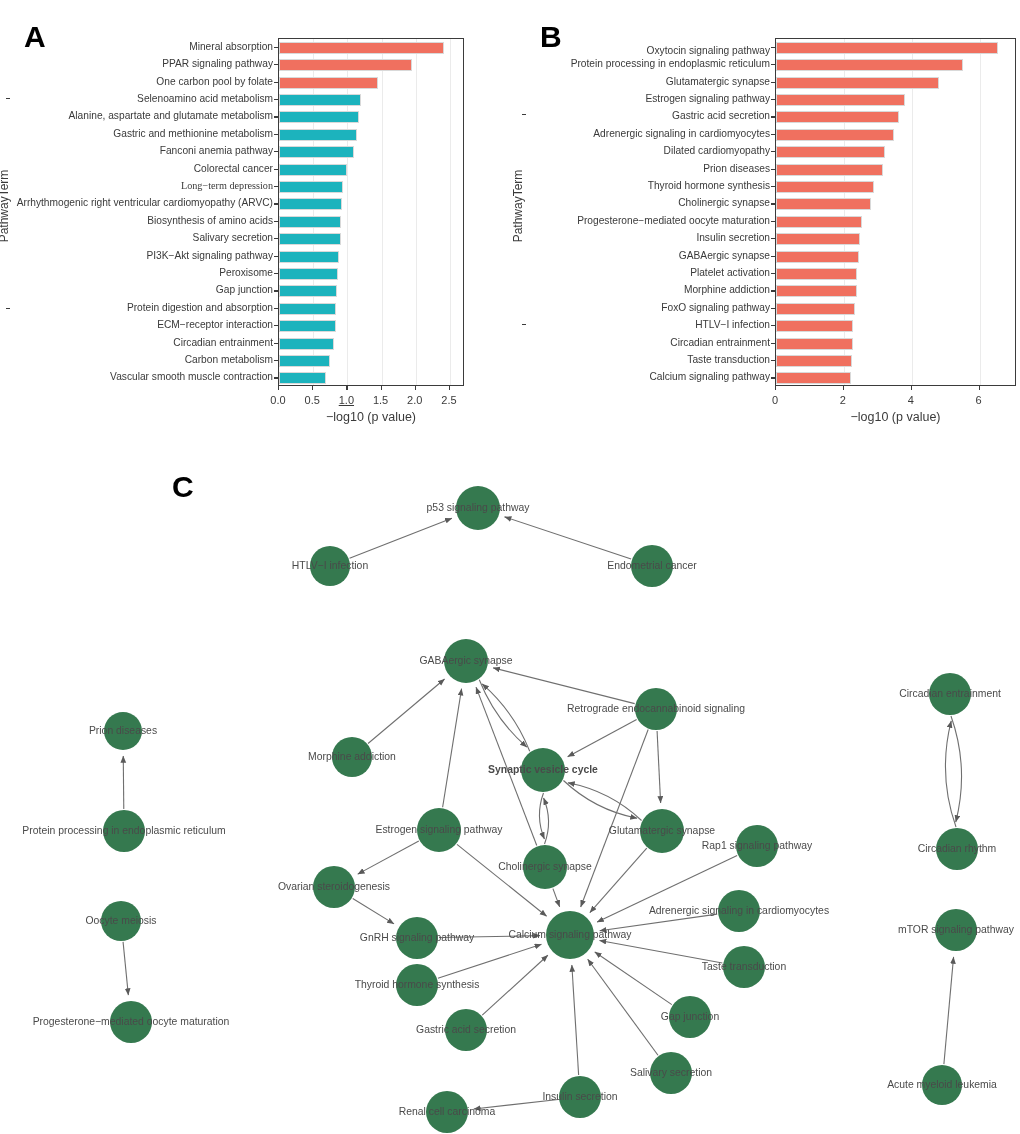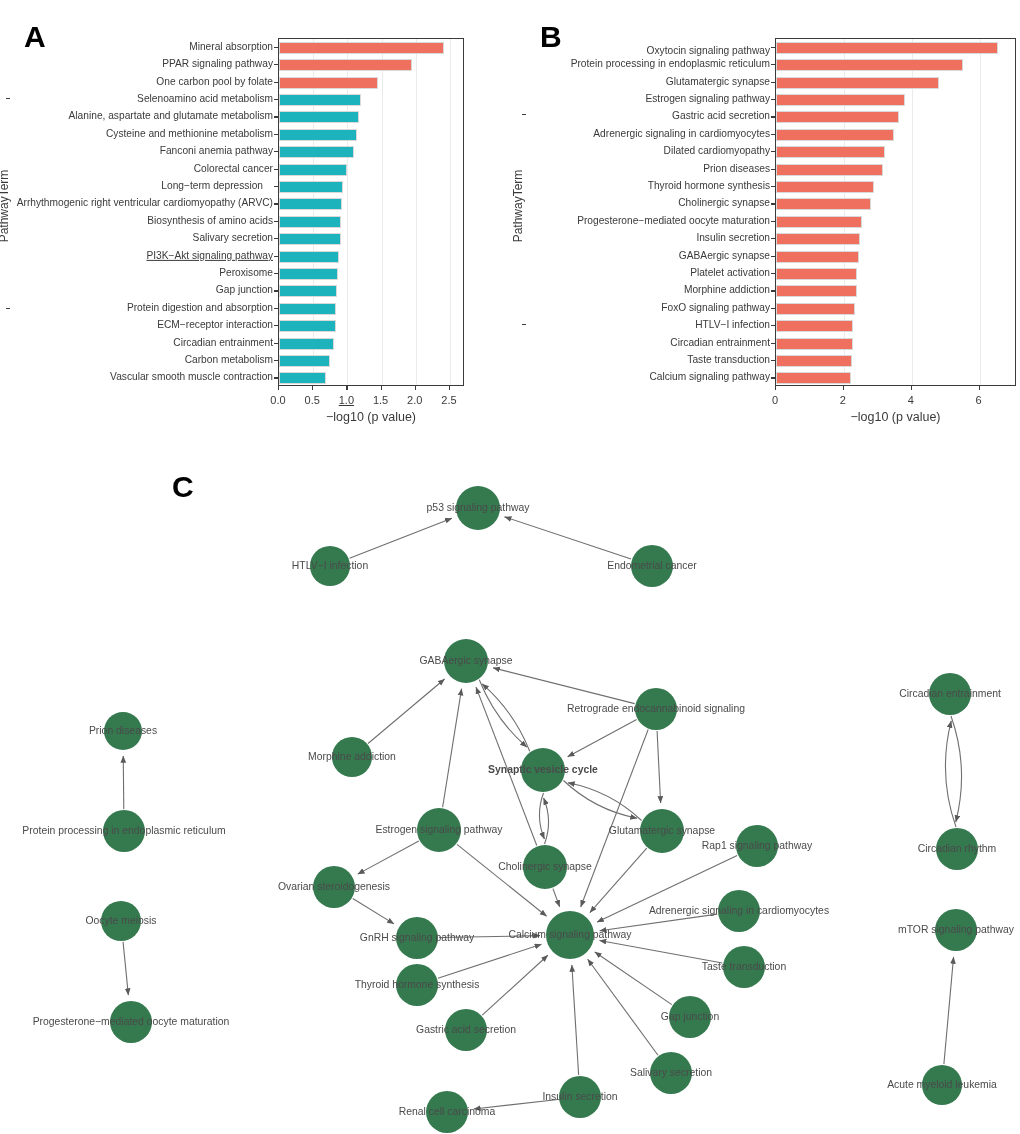--- a/index.html
+++ b/index.html
@@ -140,35 +140,35 @@
       <div class="bc-cat" style="top: 18.7px; right: 227px;">Mineral absorption</div>
       <div class="bc-ytickmark" style="left: 274px; top: 18.7px;"></div>
       <div class="bc-cat" style="top: 36.1px; right: 227px;">PPAR signaling pathway</div>
       <div class="bc-ytickmark" style="left: 274px; top: 36.1px;"></div>
       <div class="bc-cat" style="top: 53.5px; right: 227px;">One carbon pool by folate</div>
       <div class="bc-ytickmark" style="left: 274px; top: 53.5px;"></div>
       <div class="bc-cat" style="top: 70.9px; right: 227px;">Selenoamino acid metabolism</div>
       <div class="bc-ytickmark" style="left: 274px; top: 70.9px;"></div>
       <div class="bc-cat" style="top: 88.3px; right: 227px;">Alanine, aspartate and glutamate metabolism</div>
       <div class="bc-ytickmark" style="left: 274px; top: 88.3px;"></div>
-      <div class="bc-cat" style="top: 105.7px; right: 227px;">Cysteine and methionine metabolism</div>
+      <div class="bc-cat" style="top: 105.7px; right: 227px;">Gastric and methionine metabolism</div>
       <div class="bc-ytickmark" style="left: 274px; top: 105.7px;"></div>
       <div class="bc-cat" style="top: 123.1px; right: 227px; text-align: right;">Fanconi anemia pathway</div>
       <div class="bc-ytickmark" style="left: 274px; top: 123.1px;"></div>
       <div class="bc-cat" style="top: 140.5px; right: 227px;">Colorectal cancer</div>
       <div class="bc-ytickmark" style="left: 274px; top: 140.5px;"></div>
-      <div class="bc-cat" style="top: 157.9px; right: 237px;">Long−term depression</div>
+      <div class="bc-cat" style="top: 157.9px; right: 227px; font-family: Liberation Serif, serif;">Long−term depression</div>
       <div class="bc-ytickmark" style="left: 274px; top: 157.9px;"></div>
       <div class="bc-cat" style="top: 175.3px; right: 227px;">Arrhythmogenic right ventricular cardiomyopathy (ARVC)</div>
       <div class="bc-ytickmark" style="left: 274px; top: 175.3px;"></div>
       <div class="bc-cat" style="top: 192.7px; right: 227px;">Biosynthesis of amino acids</div>
       <div class="bc-ytickmark" style="left: 274px; top: 192.7px;"></div>
       <div class="bc-cat" style="top: 210.1px; right: 227px;">Salivary secretion</div>
       <div class="bc-ytickmark" style="left: 274px; top: 210.1px;"></div>
-      <div class="bc-cat" style="top: 227.5px; right: 227px; text-decoration: underline;">PI3K−Akt signaling pathway</div>
+      <div class="bc-cat" style="top: 227.5px; right: 227px;">PI3K−Akt signaling pathway</div>
       <div class="bc-ytickmark" style="left: 274px; top: 227.5px;"></div>
       <div class="bc-cat" style="top: 244.9px; right: 227px;">Peroxisome</div>
       <div class="bc-ytickmark" style="left: 274px; top: 244.9px;"></div>
       <div class="bc-cat" style="top: 262.3px; right: 227px;">Gap junction</div>
       <div class="bc-ytickmark" style="left: 274px; top: 262.3px;"></div>
       <div class="bc-cat" style="top: 279.7px; right: 227px;">Protein digestion and absorption</div>
       <div class="bc-ytickmark" style="left: 274px; top: 279.7px;"></div>
       <div class="bc-cat" style="top: 297.1px; right: 227px;">ECM−receptor interaction</div>
       <div class="bc-ytickmark" style="left: 274px; top: 297.1px;"></div>
       <div class="bc-cat" style="top: 314.5px; right: 227px;">Circadian entrainment</div>

